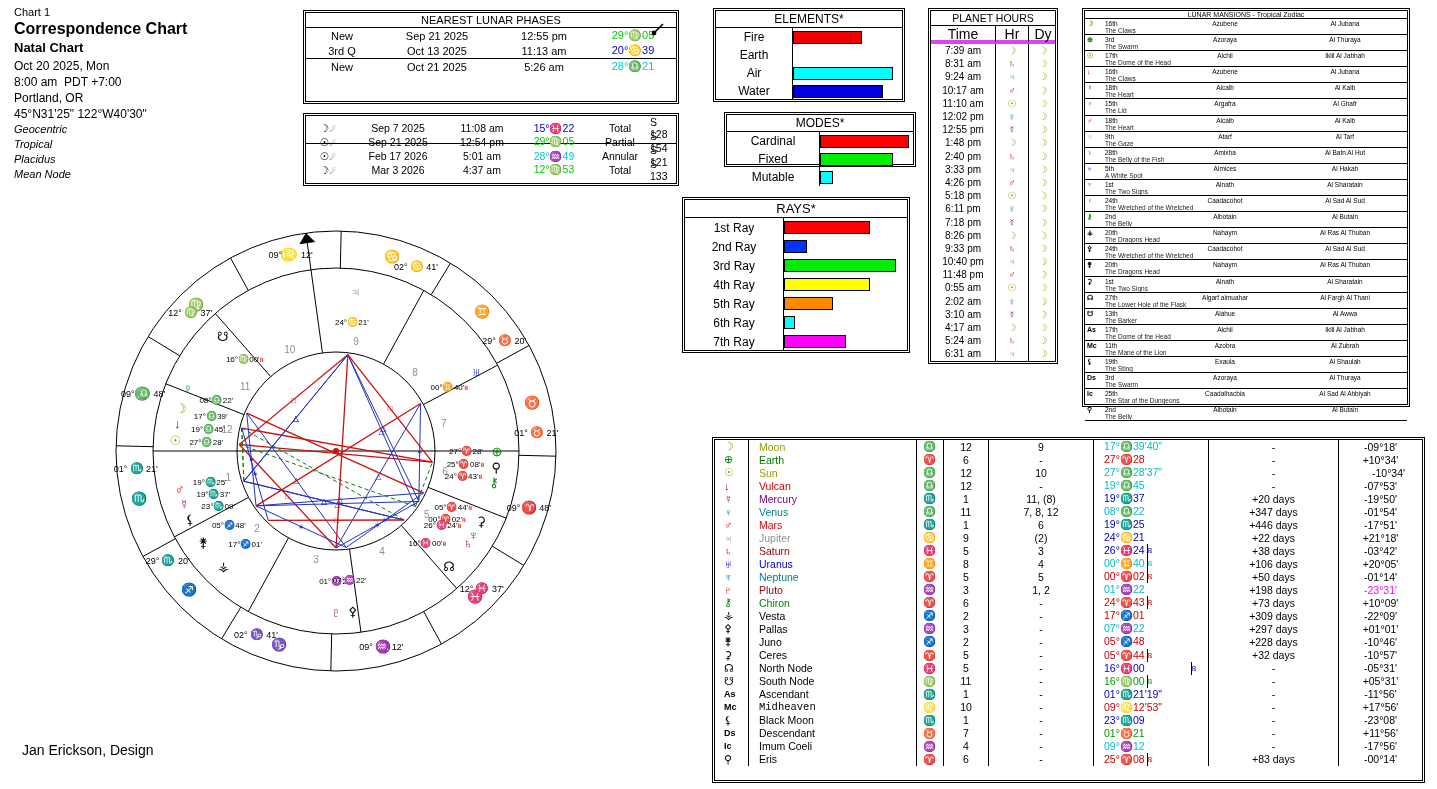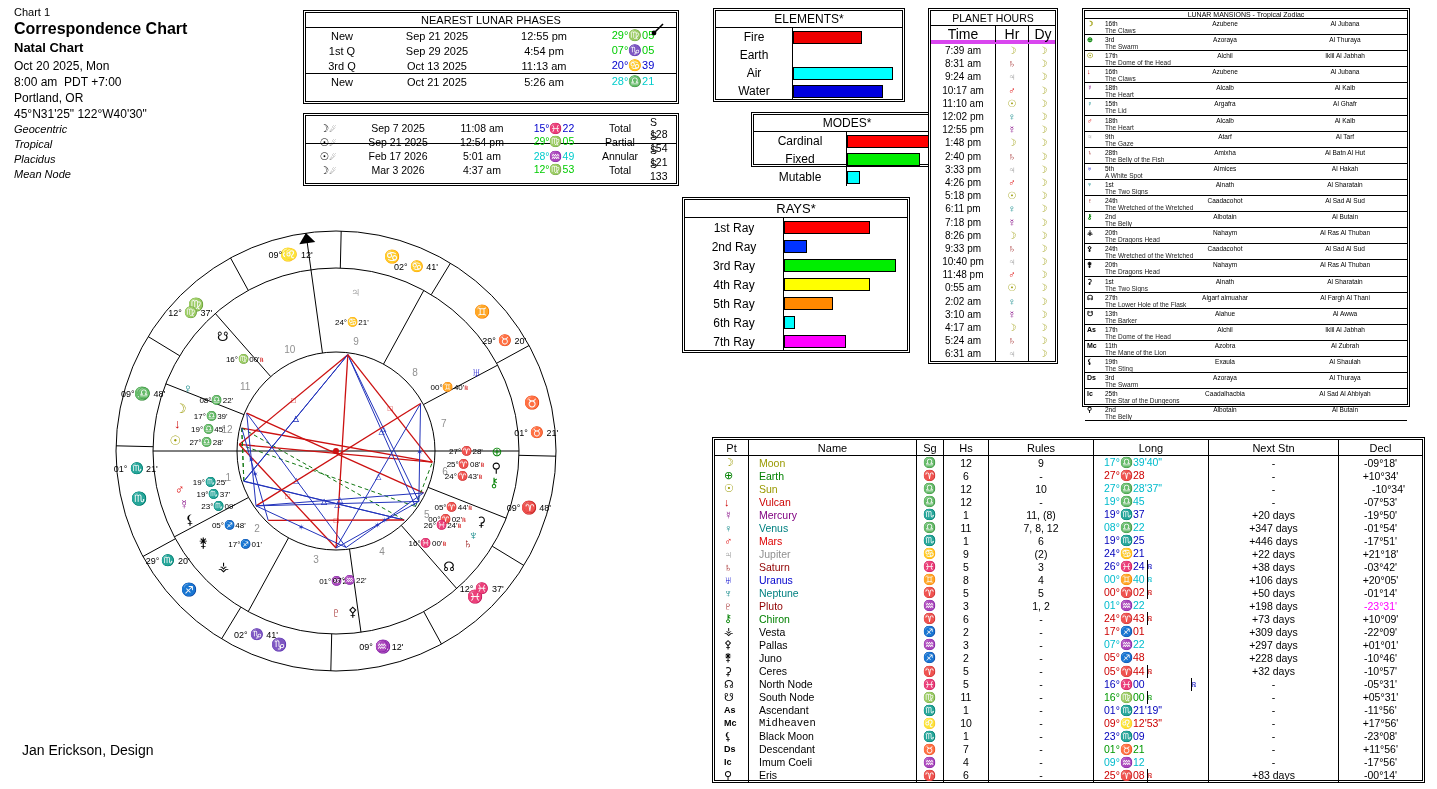--- a/index.html
+++ b/index.html
@@ -73,26 +73,20 @@
   <div class="inner">
     <div class="ptitle">NEAREST LUNAR PHASES</div>
     <div id="phases-body">
         <div class="ph-row">
           <span class="c">New</span>
           <span class="c">Sep 21 2025</span>
           <span class="c">12:55 pm</span>
           <span class="c" style="color: rgb(0, 204, 0);">29°♍05</span>
         </div>
         <div class="ph-row">
-          <span class="c">1st Q</span>
-          <span class="c">Sep 29 2025</span>
-          <span class="c">4:54 pm</span>
-          <span class="c" style="color: rgb(0, 204, 0);">07°♑05</span>
-        </div>
-        <div class="ph-row">
           <span class="c">3rd Q</span>
           <span class="c">Oct 13 2025</span>
           <span class="c">11:13 am</span>
           <span class="c" style="color: rgb(0, 0, 204);">20°♋39</span>
         </div>
         <div class="ph-row sep-top">
           <span class="c">New</span>
           <span class="c">Oct 21 2025</span>
           <span class="c">5:26 am</span>
           <span class="c" style="color: rgb(0, 204, 204);">28°♎21</span>
@@ -162,21 +156,21 @@
         </div>
         <div class="bar-row" style="grid-template-columns: 76px 1fr; height: 18px;">
           <span class="bar-lab">Water</span>
           <div class="bar-cell">
             <div class="bar" style="width: 83%; background: rgb(0, 0, 221);"></div>
           </div>
         </div>
       </div>
     </div>
 </div>
-<div class="abs dbl" style="left:751px;top:112px;width:192px;height:55px;">
+<div class="abs dbl" style="left:724px;top:112px;width:192px;height:55px;">
   <div class="inner">
       <div class="ptitle" style="font-size:12px;">MODES*</div>
   <div class="chart-body" id="chart-modes">
         <div class="bar-row" style="grid-template-columns: 92px 1fr; height: 18px;">
           <span class="bar-lab">Cardinal</span>
           <div class="bar-cell">
             <div class="bar" style="width: 96%; background: rgb(255, 0, 0);"></div>
           </div>
         </div>
         <div class="bar-row" style="grid-template-columns: 92px 1fr; height: 18px;">
@@ -764,30 +758,20 @@
     <text x="188.09238947444283" y="301.6683508771881" text-anchor="middle" font-size="8" fill="#2233bb">✶</text>
     <line x1="233.17293422078066" y1="319.4650787038484" x2="310.46311957334655" y2="264.94285057668924" stroke="#2233bb" stroke-width="1"></line>
     <text x="271.8180268970636" y="295.20396464026885" text-anchor="middle" font-size="8" fill="#2233bb">✶</text>
     <line x1="143.01184472810502" y1="277.8716230505279" x2="310.46311957334655" y2="264.94285057668924" stroke="#2233bb" stroke-width="1"></line>
     <text x="226.73748215072578" y="274.40723681360856" text-anchor="middle" font-size="8" fill="#2233bb">△</text>
     <circle cx="223" cy="223" r="3" fill="#cc1111"></circle>
   </svg>
 
 <div class="abs dbl" style="left:712px;top:437px;width:713px;height:346px;">
   <div class="inner">
-    <div class="pt-head" id="pt-head">
-        <span>Pt</span>
-        <span>Name</span>
-        <span>Sg</span>
-        <span>Hs</span>
-        <span>Rules</span>
-        <span>Long</span>
-        <span>Next Stn</span>
-        <span>Decl</span>
-      </div>
     <div id="pt-body">
         <div class="pt-row">
           <span class="cg" style="color: rgb(153, 153, 0);">☽</span>
           <span class="cl" style="color: rgb(153, 153, 0);">Moon</span>
           <span style="color: rgb(0, 187, 204);">♎</span>
           <span>12</span>
           <span>9</span>
           <span class="cl" style="color: rgb(0, 187, 204);">
             <span>17°♎39'40"</span>
           </span>

